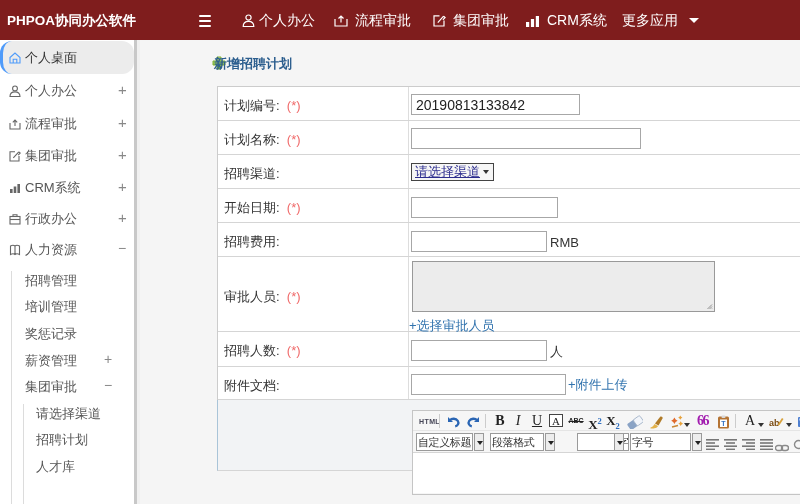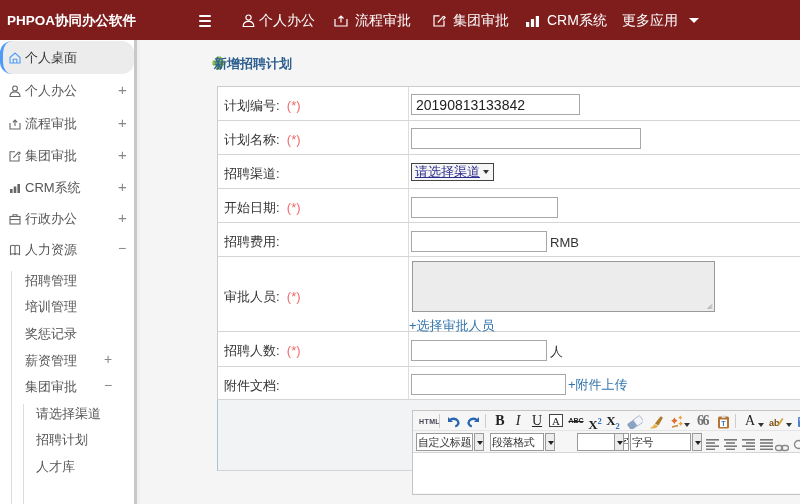--- a/index.html
+++ b/index.html
@@ -301,21 +301,21 @@
                 <path d="M0.5 12.5 C2.5 12 3.5 11 4.5 9 L8 11 C7 13 5 13.5 0.5 13.5 Z" fill="#e2b24c"></path>
                 <path d="M5 8.5 L10 2 C11 0.8 13.2 2 12.5 3.5 L8.5 10.5 Z" fill="#b07b28"></path>
               </svg></span>
           <span class="tbi" style="left:256px; width:16px;"><svg width="15" height="14" viewBox="0 0 15 14">
                 <path d="M3.2 4.5 l1.2 -2 1.2 2 2 1.2 -2 1.2 -1.2 2 -1.2 -2 -2 -1.2 Z" fill="#e06a2b"></path>
                 <path d="M9.5 1.8 l0.8 -1.3 0.8 1.3 1.3 0.8 -1.3 0.8 -0.8 1.3 -0.8 -1.3 -1.3 -0.8 Z" fill="#e8a33d"></path>
                 <path d="M9.8 7.8 l0.9 -1.5 0.9 1.5 1.5 0.9 -1.5 0.9 -0.9 1.5 -0.9 -1.5 -1.5 -0.9 Z" fill="#e8a33d"></path>
                 <path d="M2 12 L8 10.5" stroke="#c98736" stroke-width="1.3"></path>
               </svg></span>
           <span class="tbi" style="left:270px; width:8px; top:1px;"><span style="display:inline-block;width:0;height:0;border-left:3px solid transparent;border-right:3px solid transparent;border-top:4px solid #333;"></span></span>
-          <span class="tbi" style="left:281px; width:17px; font-size:14px; font-weight:900; color:#737373; letter-spacing:-1.5px; font-family:'Liberation Serif',serif;">66</span>
+          <span class="tbi" style="left:281px; width:17px; font-size:14px; font-weight:900; color:#a21caf; letter-spacing:-1.5px; font-family:'Liberation Serif',serif;">66</span>
           <span class="tbi" style="left:303px; width:15px;"><svg width="13" height="14" viewBox="0 0 13 14">
                 <rect x="1" y="1.5" width="11" height="12" rx="1.5" fill="#b57434"></rect>
                 <rect x="4.5" y="0.5" width="4" height="2.5" rx="1" fill="#d8d8d8"></rect>
                 <rect x="3" y="4.5" width="7" height="7.5" fill="#fff"></rect>
                 <text x="6.5" y="10.8" font-size="7" font-weight="bold" fill="#2f6fc0" text-anchor="middle" font-family="Liberation Sans">T</text>
               </svg></span>
           <i class="sep" style="left:322px;"></i>
           <span class="tbi serif" style="left:330px; width:14px; font-size:14px;">A</span>
           <span class="tbi" style="left:344px; width:8px; top:1px;"><span style="display:inline-block;width:0;height:0;border-left:3px solid transparent;border-right:3px solid transparent;border-top:4px solid #333;"></span></span>
           <span class="tbi" style="left:356px; width:15px;"><svg width="15" height="14" viewBox="0 0 15 14">

